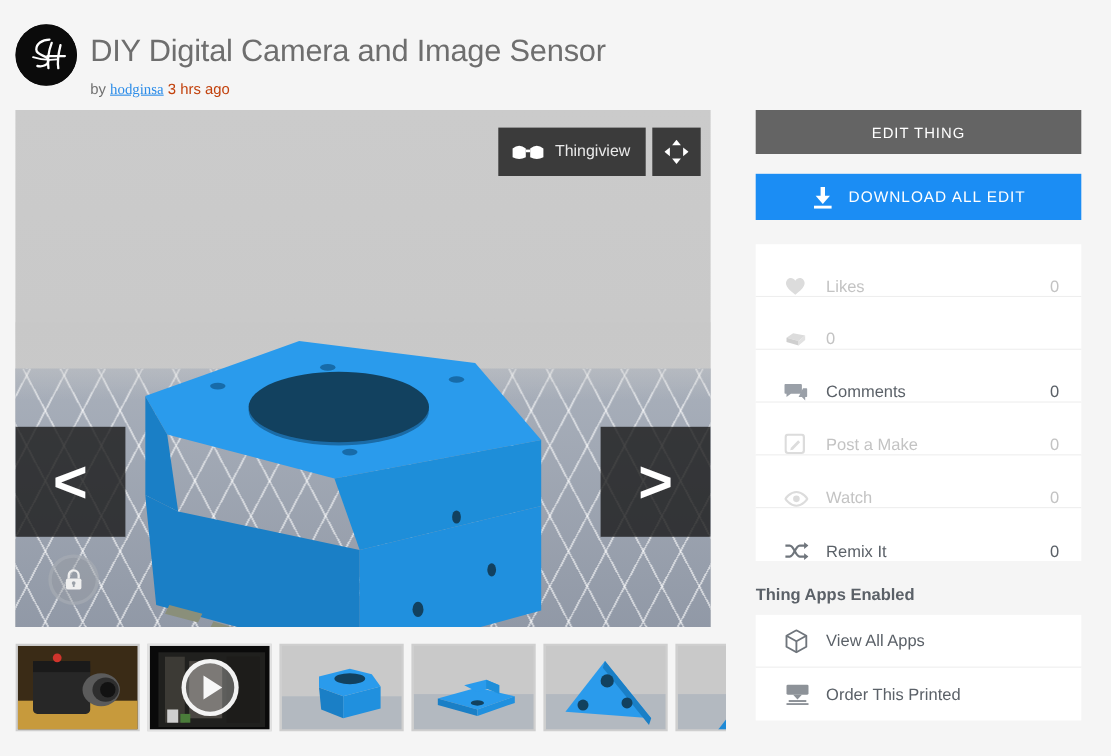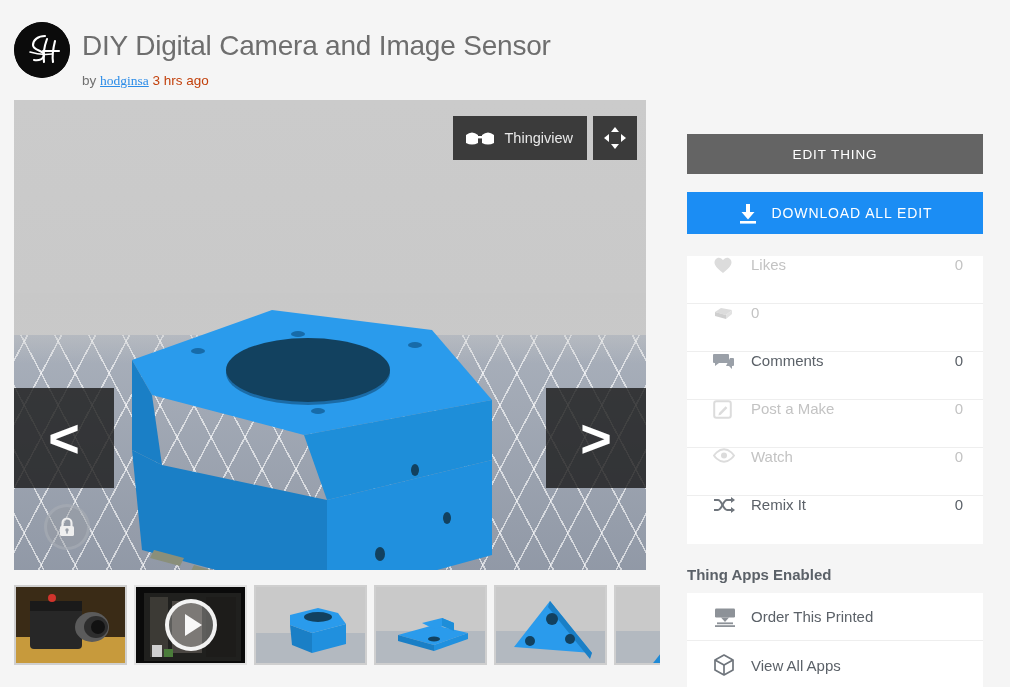--- a/index.html
+++ b/index.html
@@ -112,28 +112,27 @@
     margin-left: 6px;
   }
 
   
   .sidebar { position: absolute; left: 687px; top: 100px; width: 296px; }
   .btn {
     width: 100%; height: 40px; border: none; cursor: pointer;
     font-size: 13.5px; letter-spacing: .9px; color: #fff;
     display: flex; align-items: center; justify-content: center; gap: 12px;
     font-family: "Liberation Sans", sans-serif;
-    margin-top: 34px;
   }
   .btn-edit { background: #646464; }
   .btn-download { background: #1b8df4; margin-top: 18px; height: 42px; font-size: 14px; }
 
   .card { background: #fff; margin-top: 22px; }
   .srow {
-    display: flex; align-items: flex-start; height: 48px;
+    display: flex; align-items: flex-end; height: 48px;
     padding: 0 20px 0 26px; border-bottom: 1px solid #eeeeee; cursor: pointer;
   }
   .srow:last-child { border-bottom: none; }
   .srow .ico { width: 38px; display: flex; align-items: center; }
   .srow .lbl { flex: 1; font-size: 15px; }
   .srow .cnt { font-size: 15px; }
   .srow.dim .lbl, .srow.dim .cnt { color: #c3c3c3; }
   .srow.on .lbl, .srow.on .cnt { color: #5b6168; }
 
   .apps-title {
@@ -400,35 +399,35 @@
         <span class="lbl">Remix It</span>
         <span class="cnt">0</span>
       </div>
     </div>
 
     <div class="apps-title">Thing Apps Enabled</div>
 
     <div class="card-apps">
       <div class="arow">
         <span class="ico">
+          <svg width="22" height="22" viewBox="0 0 22 22">
+            <path d="M11 1 L20 6 L20 16 L11 21 L2 16 L2 6 Z" fill="none" stroke="#6f757c" stroke-width="1.7" stroke-linejoin="round"></path>
+            <path d="M2 6 L11 11 L20 6" fill="none" stroke="#6f757c" stroke-width="1.7" stroke-linejoin="round"></path>
+            <path d="M11 11 L11 21" fill="none" stroke="#6f757c" stroke-width="1.7"></path>
+          </svg>
+        </span>
+        <span class="lbl">View All Apps</span>
+      </div>
+      <div class="arow">
+        <span class="ico">
           <svg width="24" height="20" viewBox="0 0 24 20">
             <rect x="2" y="1.5" width="20" height="9" rx="1.2" fill="#8d9298"></rect>
             <polygon points="8,10.5 16,10.5 12,15" fill="#8d9298"></polygon>
             <rect x="4" y="15.4" width="16" height="1.8" fill="#8d9298"></rect>
             <rect x="2" y="18.2" width="20" height="1.8" fill="#8d9298"></rect>
           </svg>
         </span>
         <span class="lbl">Order This Printed</span>
       </div>
-      <div class="arow">
-        <span class="ico">
-          <svg width="22" height="22" viewBox="0 0 22 22">
-            <path d="M11 1 L20 6 L20 16 L11 21 L2 16 L2 6 Z" fill="none" stroke="#6f757c" stroke-width="1.7" stroke-linejoin="round"></path>
-            <path d="M2 6 L11 11 L20 6" fill="none" stroke="#6f757c" stroke-width="1.7" stroke-linejoin="round"></path>
-            <path d="M11 11 L11 21" fill="none" stroke="#6f757c" stroke-width="1.7"></path>
-          </svg>
-        </span>
-        <span class="lbl">View All Apps</span>
-      </div>
     </div>
   </div>
 
 </div>
 
 </body></html>

